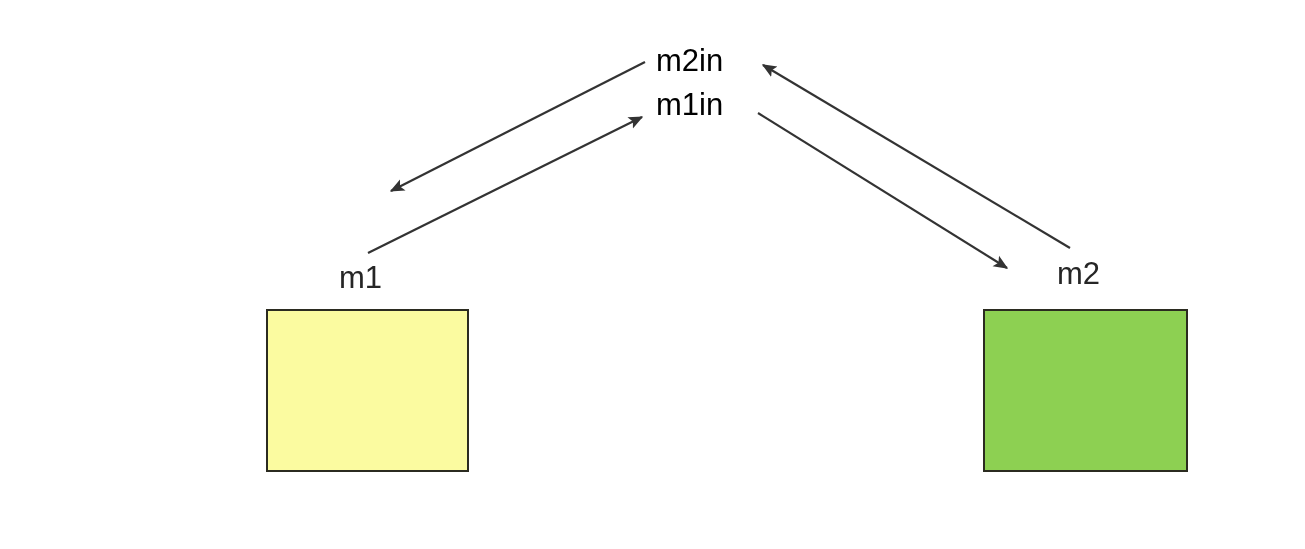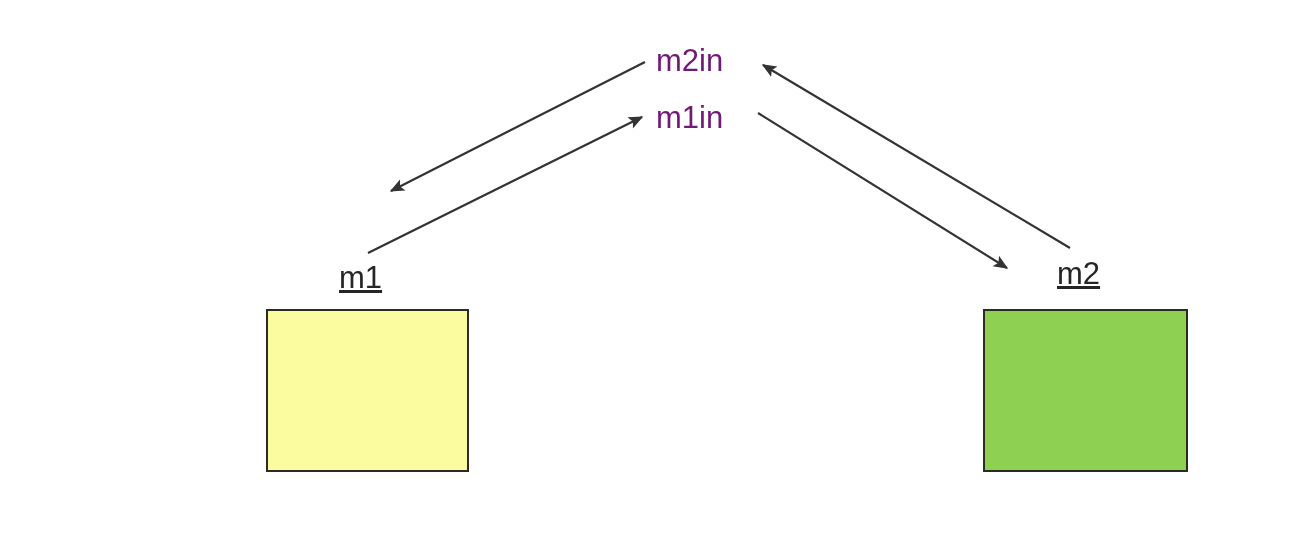--- a/index.html
+++ b/index.html
@@ -41,35 +41,34 @@
     width: 205px;
     height: 163px;
   }
   .node-label {
     position: absolute;
     font-family: "Liberation Sans", sans-serif;
     font-size: 31px;
     color: #262626;
     line-height: 1;
     white-space: nowrap;
-    text-decoration: underline;
   }
   #label-m1 {
     left: 339px;
     top: 262px;
   }
   #label-m2 {
     left: 1057px;
     top: 258px;
   }
   .port-label {
     position: absolute;
     font-family: "Liberation Sans", sans-serif;
     font-size: 31px;
-    color: #701a75;
+    color: #000000;
     line-height: 1;
     white-space: nowrap;
   }
   #label-m2in {
     left: 656px;
     top: 45px;
   }
   #label-m1in {
     left: 656px;
     top: 97px;
@@ -91,21 +90,21 @@
 
     <line x1="368" y1="253" x2="642" y2="117" stroke="#333333" stroke-width="2.2" marker-end="url(#arrowhead)"></line>
 
     <line x1="1070" y1="248" x2="763" y2="65" stroke="#333333" stroke-width="2.2" marker-end="url(#arrowhead)"></line>
 
     <line x1="758" y1="113" x2="1007" y2="268" stroke="#333333" stroke-width="2.2" marker-end="url(#arrowhead)"></line>
   </svg>
 
   <div class="port-label" id="label-m2in" style="left: 656px; top: 45px;">m2in</div>
 
-  <div class="port-label" id="label-m1in" style="left: 656px; top: 102px;">m1in</div>
+  <div class="port-label" id="label-m1in" style="left: 656px; top: 89px;">m1in</div>
 
   <div class="node-label" id="label-m1">m1</div>
 
   <div class="node-label" id="label-m2">m2</div>
 
   <div class="node-box" id="node-m1-box" style="background: rgb(251, 251, 160); border-color: rgb(43, 43, 32); left: 266px; top: 309px; width: 203px; height: 163px;"></div>
 
   <div class="node-box" id="node-m2-box" style="background: rgb(141, 208, 82); border-color: rgb(43, 43, 32); left: 983px; top: 309px; width: 205px; height: 163px;"></div>
 
 </div>

